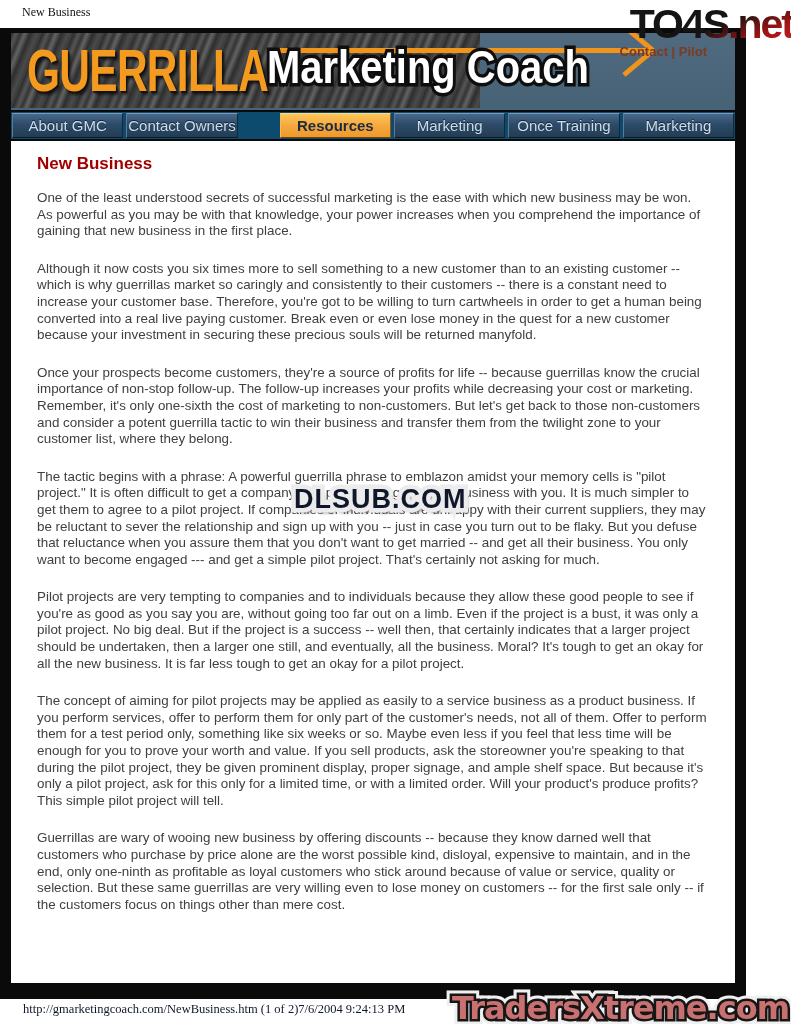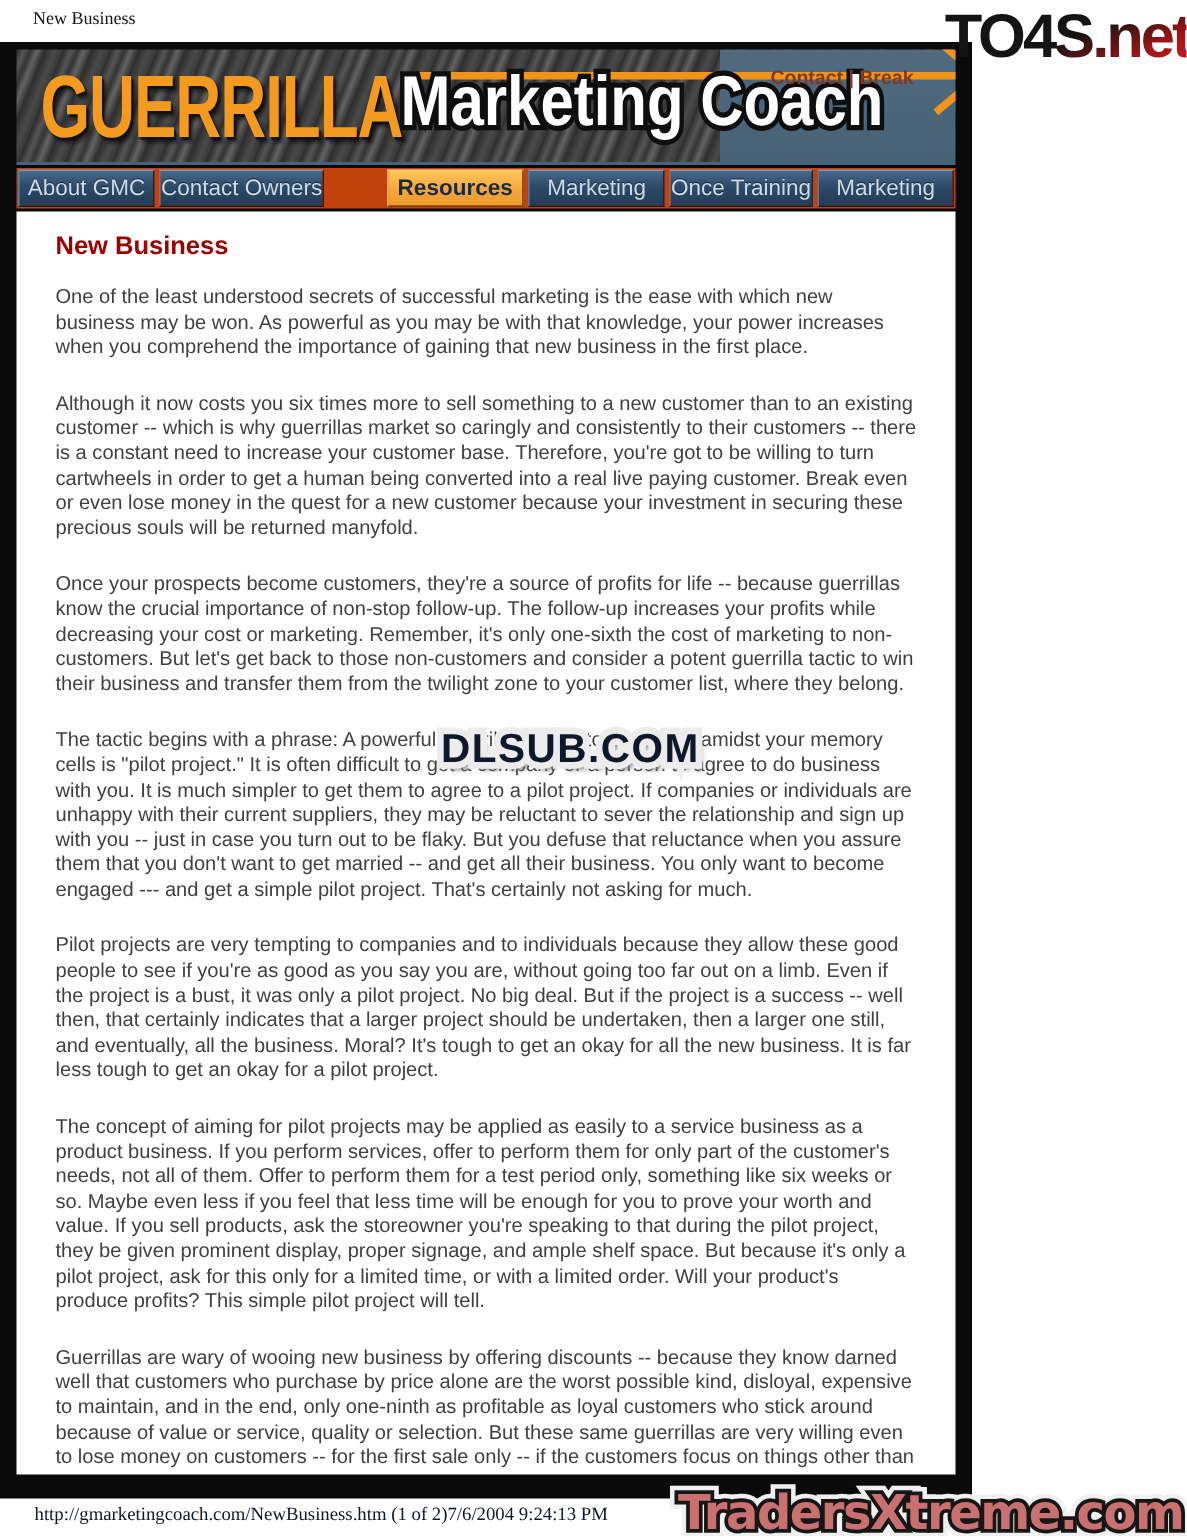--- a/index.html
+++ b/index.html
@@ -15,21 +15,21 @@
     position:absolute; top:5px; left:22px;
     font:12px "Liberation Serif", serif; color:#111;
   }
   .print-footer {
     position:absolute; top:1002px; left:23px;
     font:12.5px "Liberation Serif", serif; color:#0f172a;
   }
 
   
   .frame {
-    position:absolute; top:28px; left:0; width:648px; height:971px;
+    position:absolute; top:28px; left:0; width:746px; height:971px;
     background:#0a0a0a;
   }
 
   
   .banner {
     position:absolute; top:5px; left:11px; right:11px; height:77px;
     background:
       repeating-linear-gradient(112deg,
         #2b2b2b 0px, #555 5px, #343434 9px, #636363 13px,
         #2e2e2e 18px, #4a4a4a 24px, #383838 29px);
@@ -72,21 +72,21 @@
   .arrow-arm.down { transform:rotate(40deg); }
   .contact-home {
     position:absolute; right:28px; top:11px;
     font-size:13px; font-weight:bold; color:#7c3b22; z-index:3;
     cursor:pointer; white-space:nowrap;
   }
 
   
   .nav {
     position:absolute; top:84px; left:11px; right:11px; height:27px;
-    display:flex; gap:3px; background:#c2410c; padding:1px 1px;
+    display:flex; gap:3px; background:#0c4a6e; padding:1px 1px;
   }
   .nav-item {
     flex:1; display:flex; align-items:center; justify-content:center;
     font-size:15px; color:#cdddе8; color:#cdd d;
     color:#cdddea;
     background:linear-gradient(#48688c 0%, #2d4b68 45%, #223c55 100%);
     border-top:1px solid #8099b1; border-left:1px solid #5d7995;
     border-right:1px solid #15273a; border-bottom:1px solid #0d1b29;
     text-shadow:0 -1px 0 #142533;
     cursor:pointer; white-space:nowrap;
@@ -158,21 +158,21 @@
 
 <div class="frame">
 
   <div class="banner">
     <div class="banner-panel"></div>
     <div class="arrow-shaft"></div>
     <div class="arrow-arm up"></div>
     <div class="arrow-arm down"></div>
     <div class="logo-guerrilla">GUERRILLA</div>
     <div class="logo-marketing stroke-behind" data-text="Marketing Coach">Marketing Coach</div>
-    <div class="contact-home">Contact | Break</div>
+    <div class="contact-home">Contact | Pilot</div>
   </div>
 
   <div class="nav">
     <div class="nav-item">About GMC</div>
     <div class="nav-item">Contact Owners</div>
     <div class="nav-item active">Resources</div>
     <div class="nav-item">Marketing</div>
     <div class="nav-item">Once Training</div>
     <div class="nav-item">Marketing</div>
   </div>

